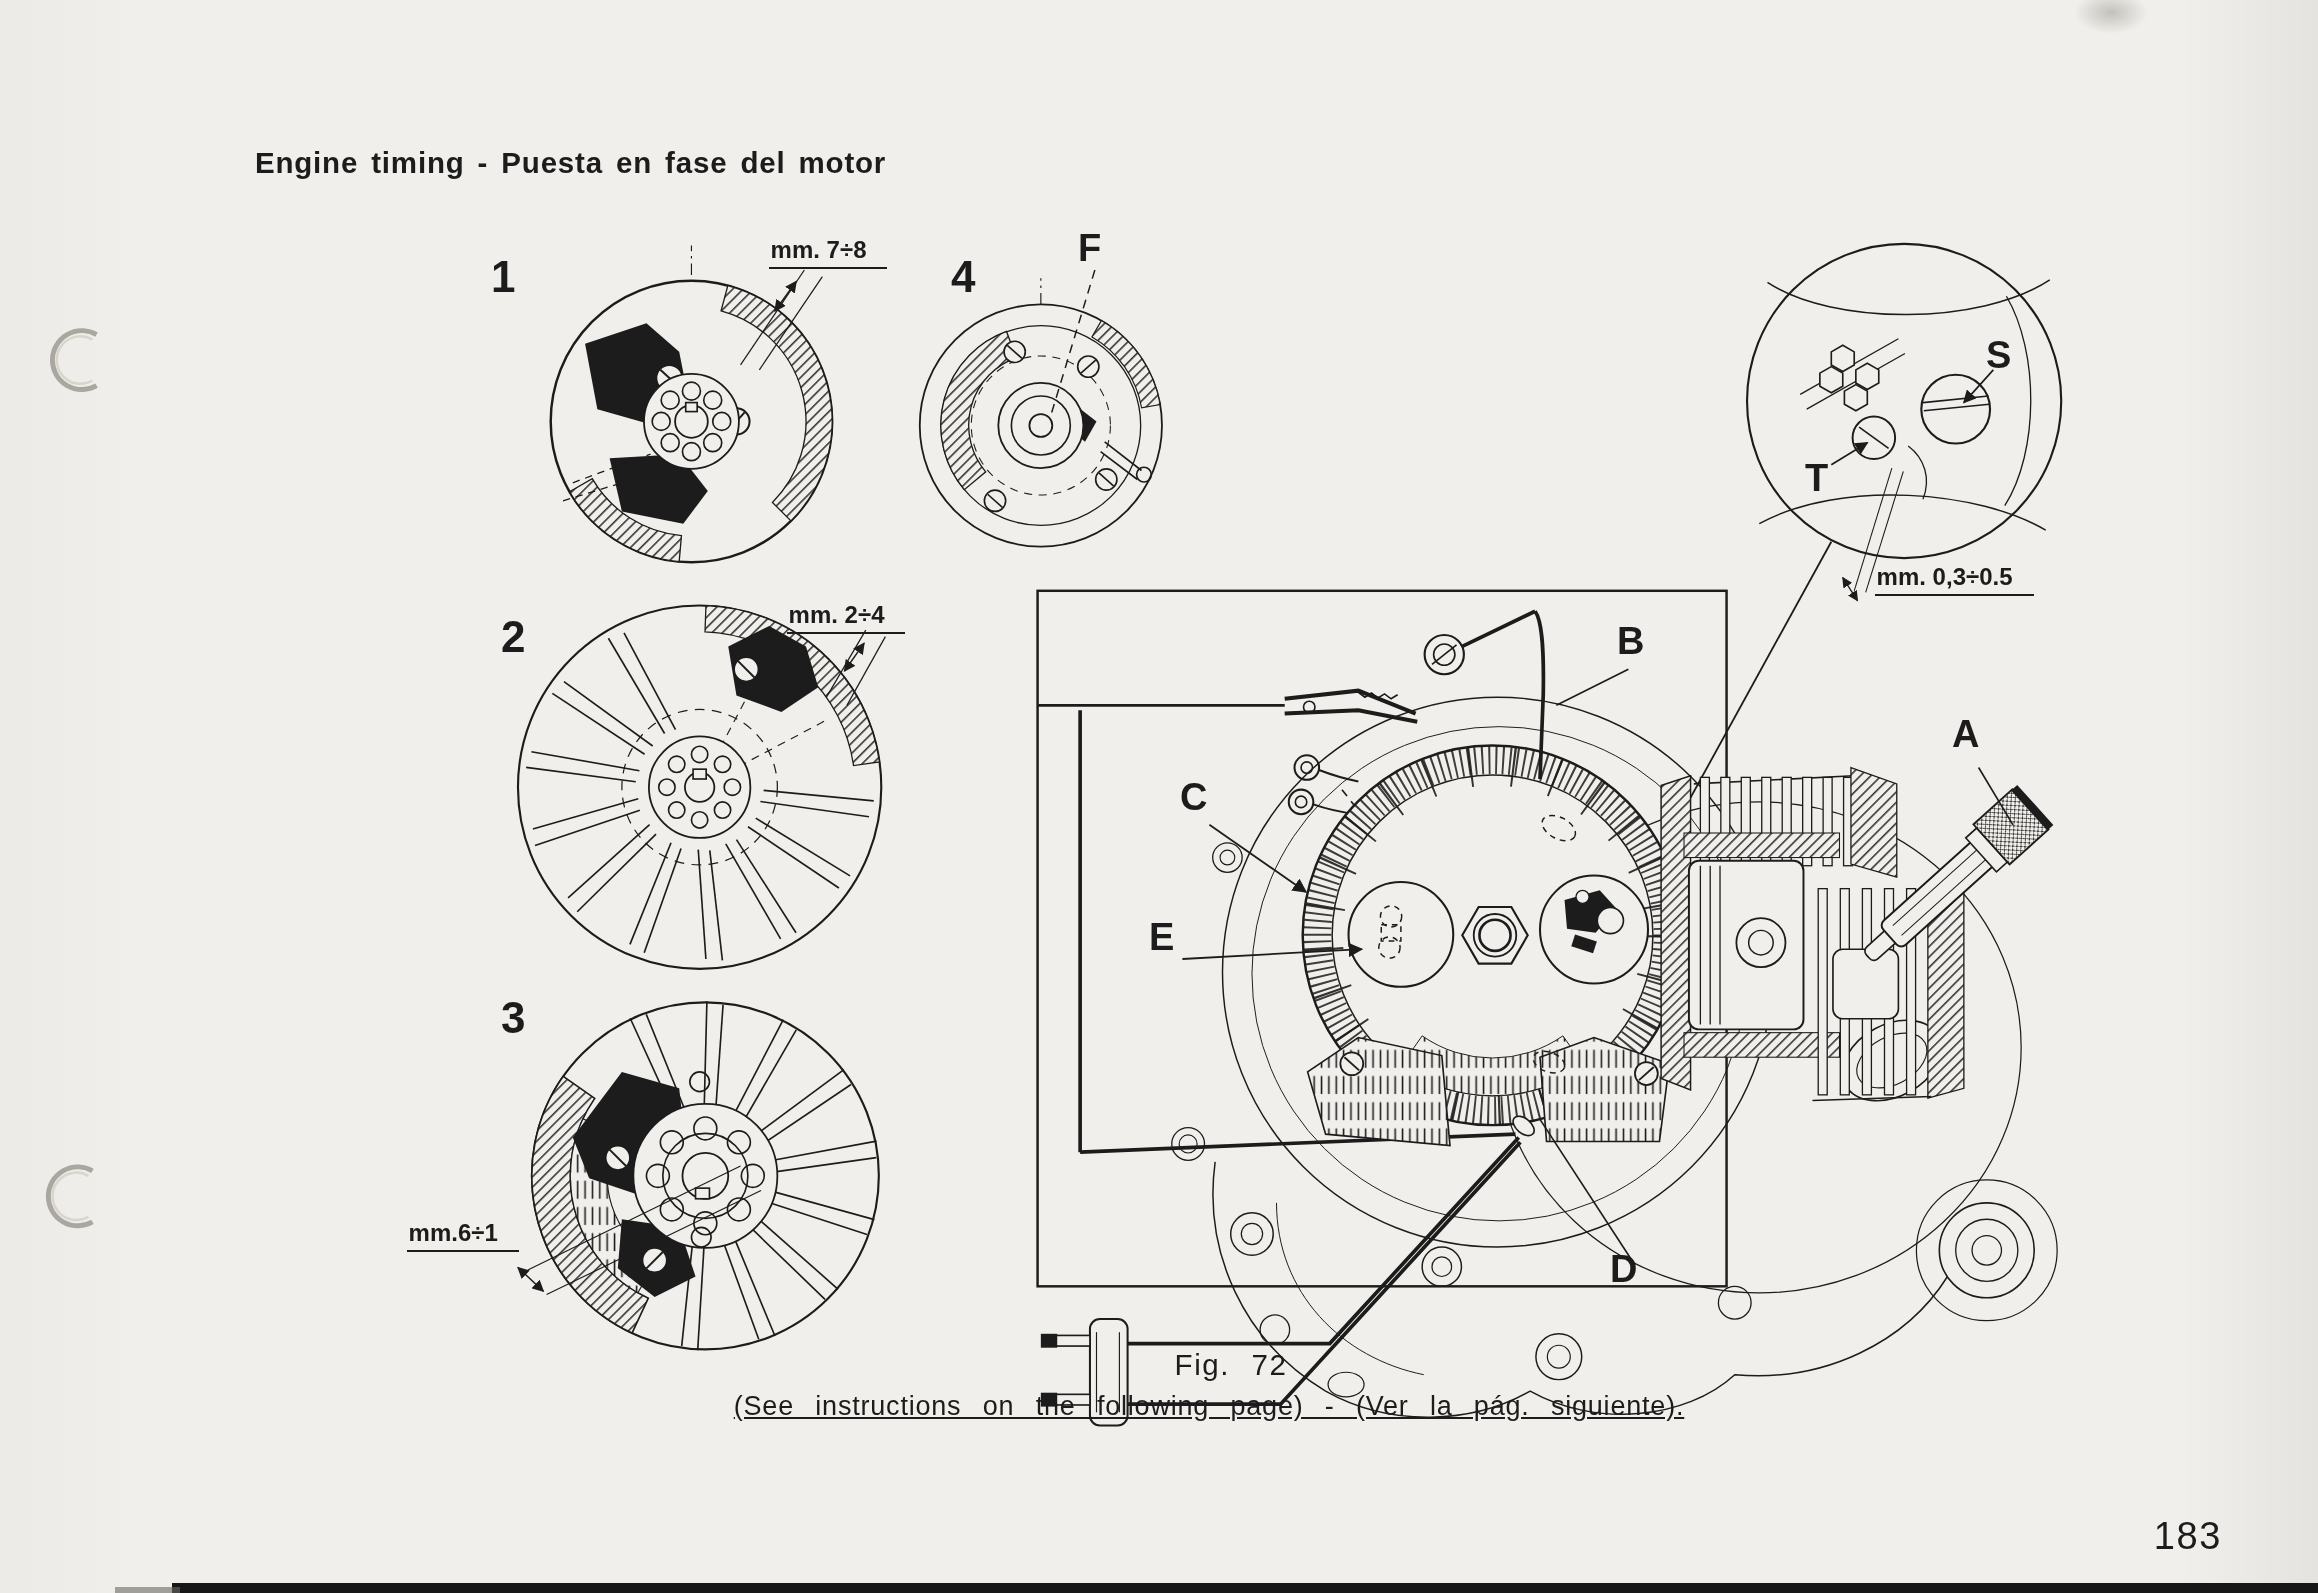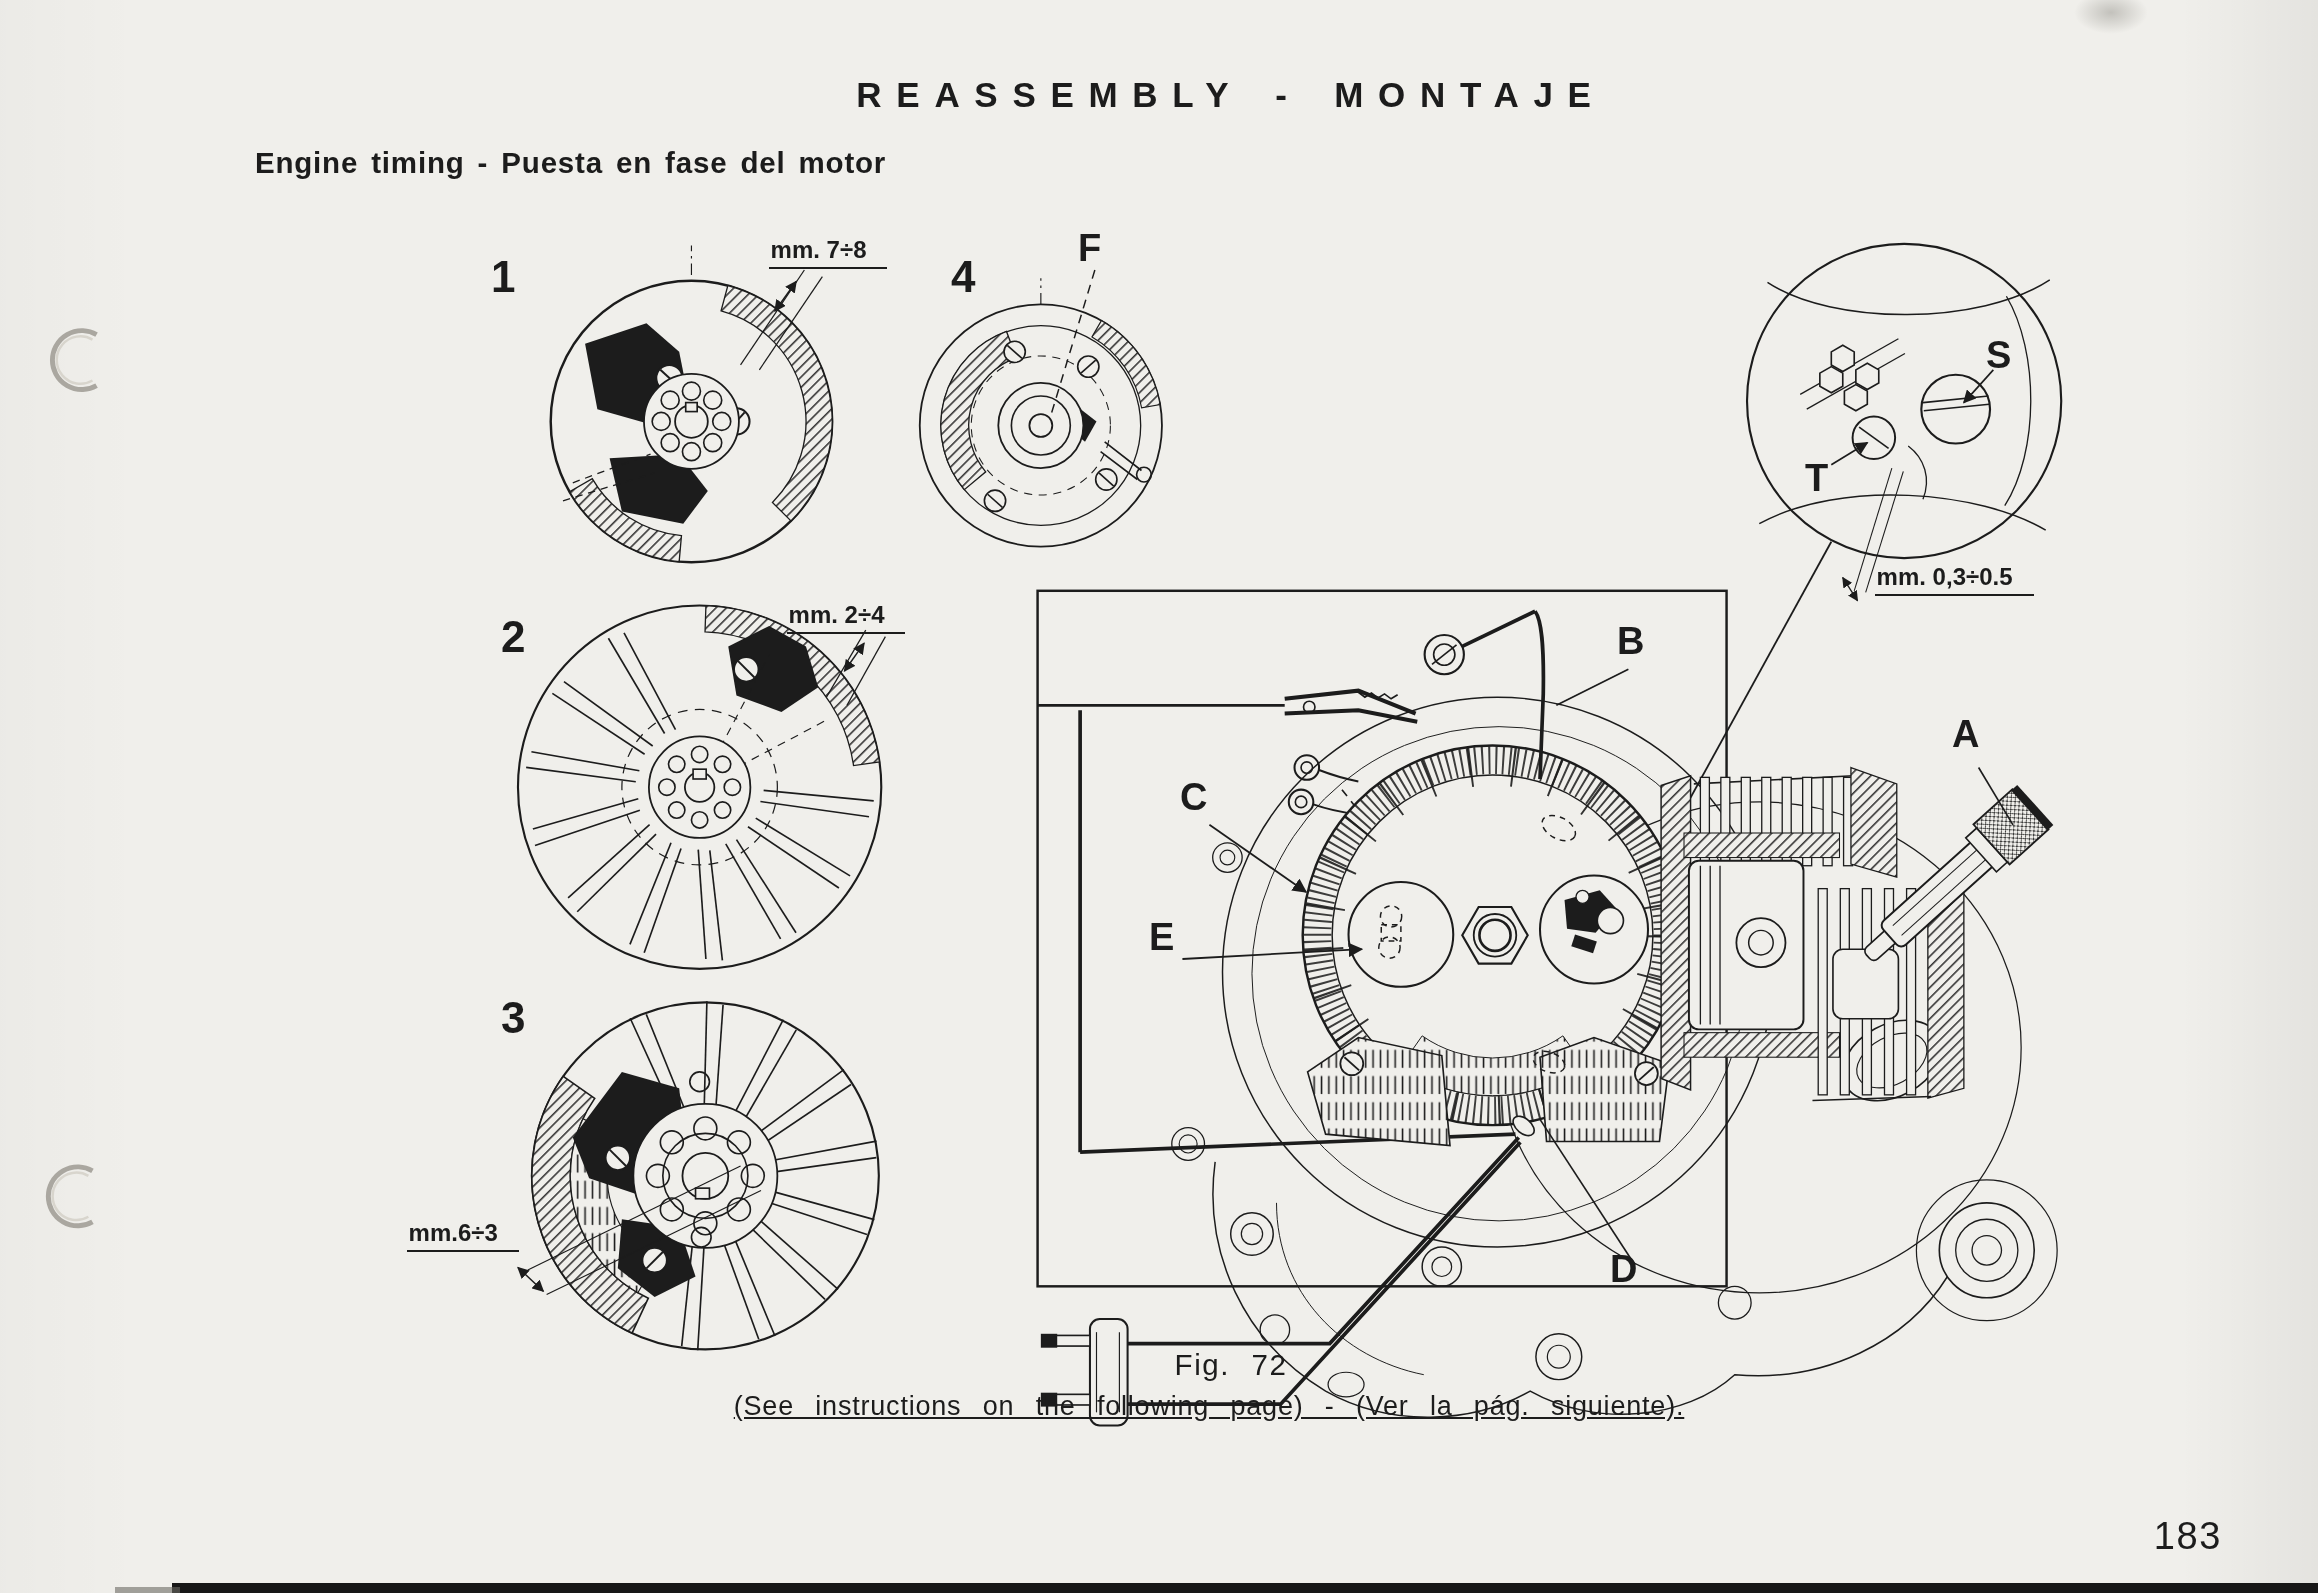--- a/index.html
+++ b/index.html
@@ -374,31 +374,30 @@
           <line x1="1478" y1="1008" x2="1596" y2="1090" stroke-width="2.2" marker-end="url(#arr)"></line>
           <line x1="1445" y1="1172" x2="1664" y2="1160" stroke-width="2.2" marker-end="url(#arr)"></line>
           <line x1="1990" y1="818" x2="1902" y2="862" stroke-width="2"></line>
           <line x1="2418" y1="938" x2="2460" y2="1008" stroke-width="2"></line>
           <line x1="1998" y1="1546" x2="1882" y2="1368" stroke-width="2"></line>
         </g>
       </g>
     </g>
   </svg>
 
-  <div class="txt hdr" style="left:1231px;top:75px;">REASSEMBLY - MONTAJE</div>
   <div class="txt sub" style="left:255px;top:146px;">Engine timing - Puesta en fase del motor</div>
 
   <div class="txt num" style="left:491px;top:252px;">1</div>
   <div class="txt num" style="left:951px;top:252px;">4</div>
   <div class="txt num" style="left:501px;top:612px;">2</div>
   <div class="txt num" style="left:501px;top:993px;">3</div>
 
   <div class="txt dim" style="left:769px;top:236px;">mm. 7÷8</div>
   <div class="txt dim" style="left:787px;top:601px;">mm. 2÷4</div>
-  <div class="txt dim" style="left:407px;top:1219px;">mm.6÷3</div>
+  <div class="txt dim" style="left:407px;top:1219px;">mm.6÷1</div>
   <div class="txt dim" style="left:1875px;top:563px;">mm. 0,3÷0.5</div>
 
   <div class="txt plbl" style="left:1078px;top:227px;">F</div>
   <div class="txt plbl" style="left:1986px;top:334px;">S</div>
   <div class="txt plbl" style="left:1805px;top:457px;">T</div>
   <div class="txt plbl" style="left:1952px;top:713px;">A</div>
   <div class="txt plbl" style="left:1617px;top:620px;">B</div>
   <div class="txt plbl" style="left:1180px;top:776px;">C</div>
   <div class="txt plbl" style="left:1610px;top:1248px;">D</div>
   <div class="txt plbl" style="left:1149px;top:916px;">E</div>

